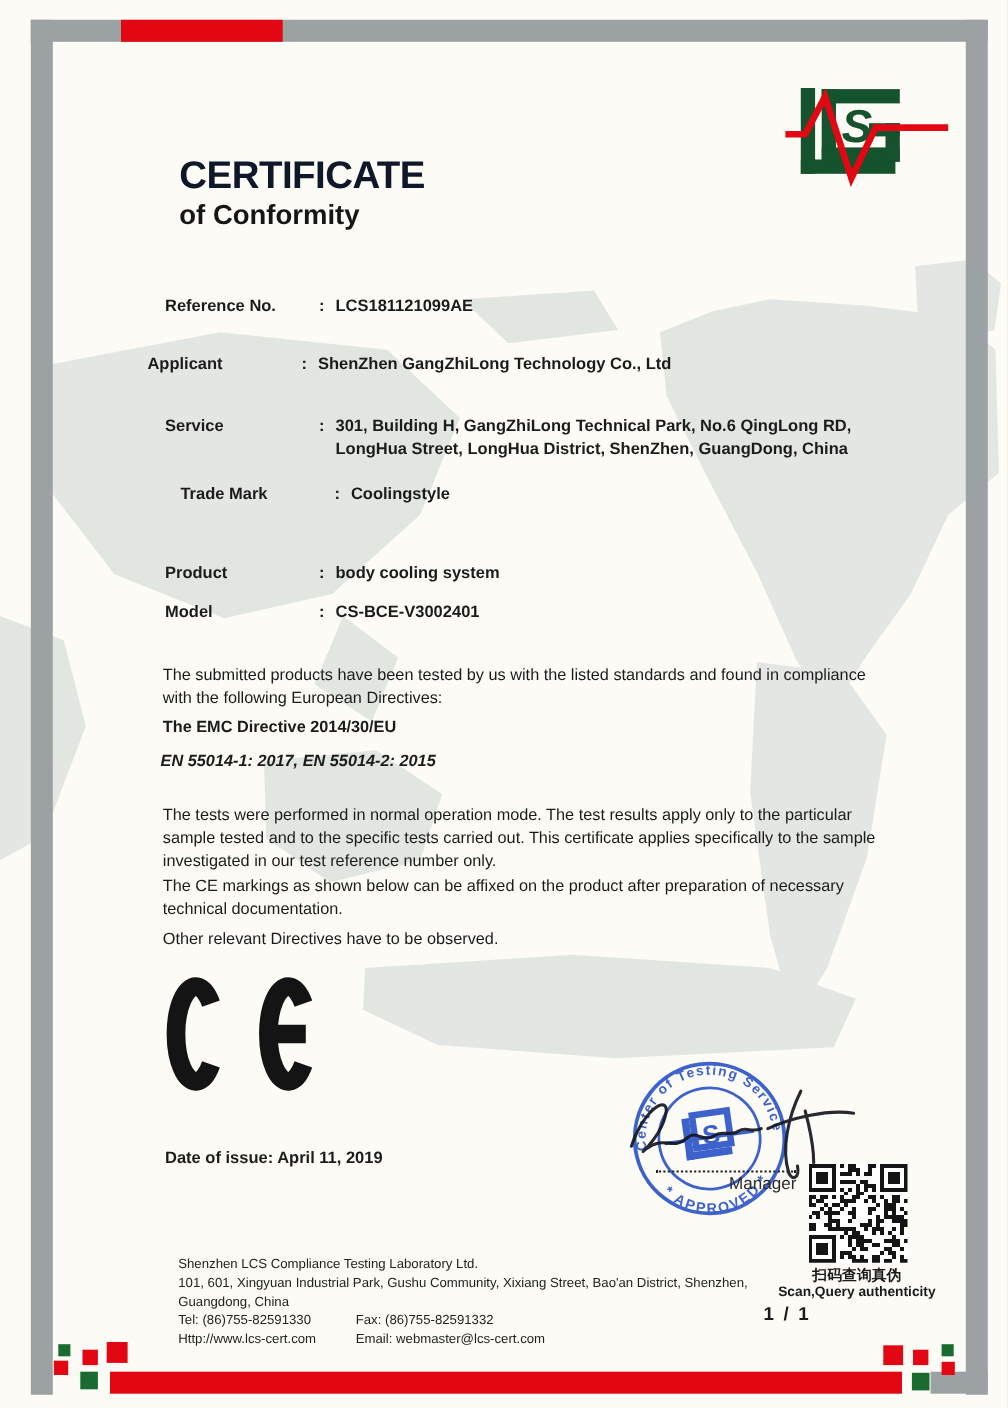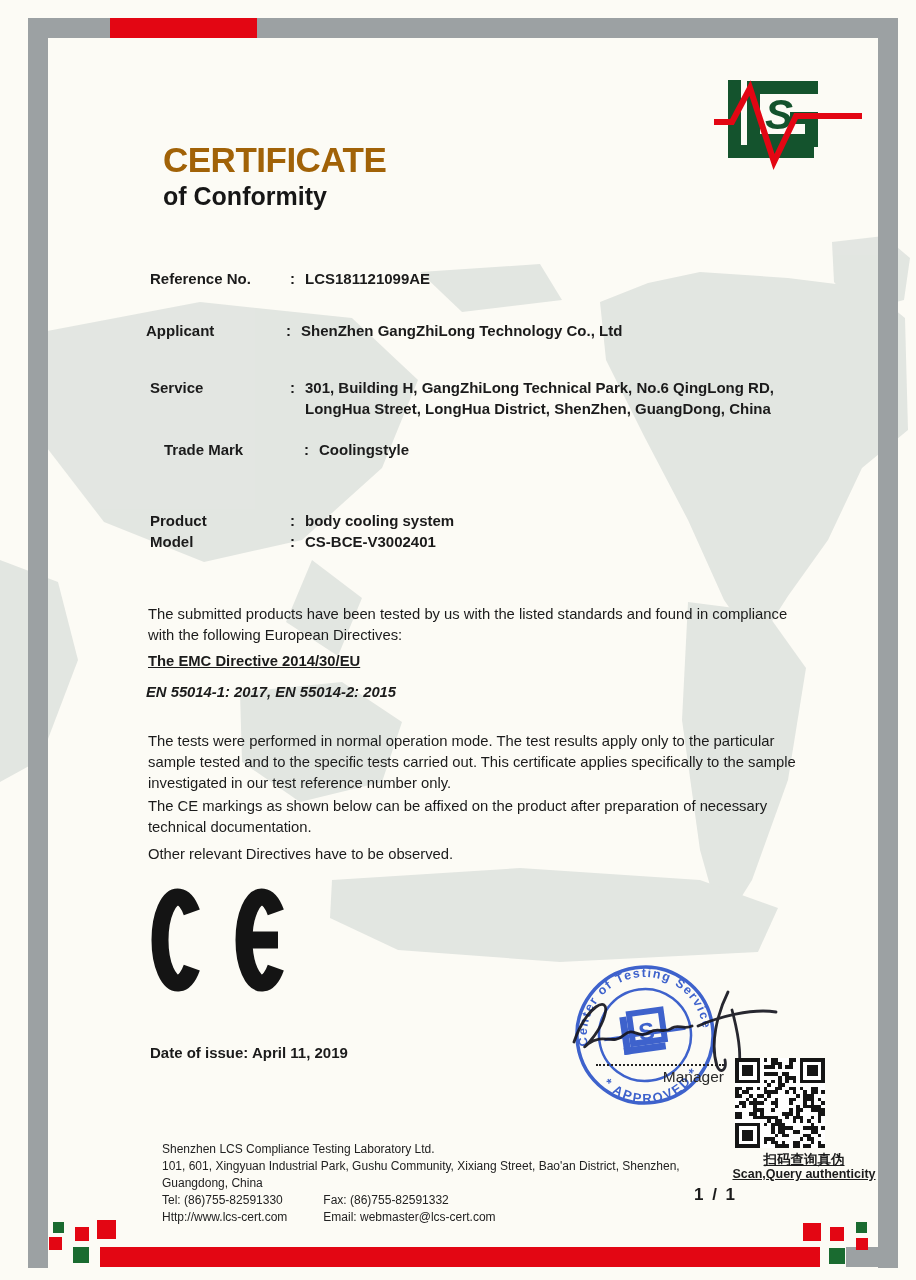--- a/index.html
+++ b/index.html
@@ -4,21 +4,21 @@
 <style>
   html,body{margin:0;padding:0;}
   body{background:#e8e8e2;font-family:"Liberation Sans",sans-serif;}
   .page{position:relative;width:916px;height:1280px;margin:0 auto;background:#fcfbf5;overflow:hidden;color:#1b1b1b;}
   .abs{position:absolute;}
   .frame{background:#9ca1a3;}
   .accent-red{background:#e30613;}
   .sq{position:absolute;}
   .sq.red{background:#e30613;}
   .sq.green{background:#1a6b30;}
-  .title{font-size:35px;font-weight:bold;letter-spacing:-0.5px;color:#a16207;}
+  .title{font-size:35px;font-weight:bold;letter-spacing:-0.5px;color:#0f172a;}
   .subtitle{font-size:25px;font-weight:bold;color:#161616;margin-top:2px;}
   .field-row{display:flex;font-size:15px;font-weight:bold;line-height:21px;}
   .f-label{width:140px;flex:0 0 140px;}
   .f-colon{width:15px;flex:0 0 15px;}
   .f-value{width:492px;}
   .para{font-size:14.8px;line-height:21px;}
   .bold{font-weight:bold;}
   .date-line{font-size:15px;font-weight:bold;text-align:center;}
   .manager{font-size:15.5px;color:#2a2a2a;}
   .dotted{border-bottom:2px dotted #222;height:0;}
@@ -84,48 +84,48 @@
   <div class="abs" style="left:163px;top:140px;">
     <div class="title">CERTIFICATE</div>
     <div class="subtitle">of Conformity</div>
   </div>
 
   <div class="abs field-row" style="left:150px;top:268px;">
     <span class="f-label">Reference No.</span>
     <span class="f-colon">:</span>
     <span class="f-value">LCS181121099AE</span>
   </div>
-  <div class="abs field-row" style="left:146px;top:320px;">
+  <div class="abs field-row" style="left:134px;top:320px;">
     <span class="f-label">Applicant</span>
     <span class="f-colon">:</span>
     <span class="f-value">ShenZhen GangZhiLong Technology Co., Ltd</span>
   </div>
   <div class="abs field-row" style="left:150px;top:377px;">
     <span class="f-label">Service</span>
     <span class="f-colon">:</span>
     <span class="f-value">301, Building H, GangZhiLong Technical Park, No.6 QingLong RD, LongHua Street, LongHua District, ShenZhen, GuangDong, China</span>
   </div>
   <div class="abs field-row" style="left:164px;top:439px;">
     <span class="f-label">Trade Mark</span>
     <span class="f-colon">:</span>
     <span class="f-value">Coolingstyle</span>
   </div>
   <div class="abs field-row" style="left:150px;top:510px;">
     <span class="f-label">Product</span>
     <span class="f-colon">:</span>
     <span class="f-value">body cooling system</span>
   </div>
-  <div class="abs field-row" style="left:150px;top:531px;align-items:center;">
+  <div class="abs field-row" style="left:150px;top:546px;align-items:center;">
     <span class="f-label">Model</span>
     <span class="f-colon">:</span>
     <span class="f-value">CS-BCE-V3002401</span>
   </div>
 
   <div class="abs para" style="left:148px;top:604px;width:662px;">The submitted products have been tested by us with the listed standards and found in compliance with the following European Directives:</div>
-  <div class="abs para bold" style="left:148px;top:651px;width:662px;text-decoration:underline;">The EMC Directive 2014/30/EU</div>
+  <div class="abs para bold" style="left:148px;top:651px;width:662px;">The EMC Directive 2014/30/EU</div>
   <div class="abs para bold" style="left:146px;top:682px;width:662px;font-style:italic;">EN 55014-1: 2017, EN 55014-2: 2015</div>
   <div class="abs para" style="left:148px;top:731px;width:668px;">The tests were performed in normal operation mode. The test results apply only to the particular sample tested and to the specific tests carried out. This certificate applies specifically to the sample investigated in our test reference number only.</div>
   <div class="abs para" style="left:148px;top:796px;width:652px;">The CE markings as shown below can be affixed on the product after preparation of necessary technical documentation.</div>
   <div class="abs para" style="left:148px;top:844px;width:662px;">Other relevant Directives have to be observed.</div>
 
   <svg class="abs" style="left:150px;top:886px;" width="150" height="108" viewBox="0 0 150 108">
     <path d="M 41.8,26.4 A 18,43 0 1 0 41.8,81.6" fill="none" stroke="#141414" stroke-width="17"></path>
     <path d="M 125.8,26.4 A 18,43 0 1 0 125.8,81.6" fill="none" stroke="#141414" stroke-width="17"></path>
     <line x1="87" y1="54" x2="128" y2="54" stroke="#141414" stroke-width="17"></line>
   </svg>
@@ -462,21 +462,21 @@
           <rect x="13" y="24" width="1" height="1"></rect>
           <rect x="14" y="24" width="1" height="1"></rect>
           <rect x="16" y="24" width="1" height="1"></rect>
           <rect x="17" y="24" width="1" height="1"></rect>
           <rect x="19" y="24" width="1" height="1"></rect>
           <rect x="20" y="24" width="1" height="1"></rect>
           <rect x="23" y="24" width="1" height="1"></rect>
           <rect x="24" y="24" width="1" height="1"></rect>
         </g>
       </svg></div>
-  <div class="abs qr-caption" style="left:719px;top:1152px;text-decoration:underline;">
+  <div class="abs qr-caption" style="left:694px;top:1152px;">
     <div class="qr-zh">扫码查询真伪</div>
     <div class="qr-en">Scan,Query authenticity</div>
   </div>
 
   <div class="abs pagenum" style="left:694px;top:1185px;">1 / 1</div>
 
   <div class="abs footer" style="left:162px;top:1141px;width:520px;">
     <div>Shenzhen LCS Compliance Testing Laboratory Ltd.</div>
     <div>101, 601, Xingyuan Industrial Park, Gushu Community, Xixiang Street, Bao'an District, Shenzhen,</div>
     <div>Guangdong, China</div>

